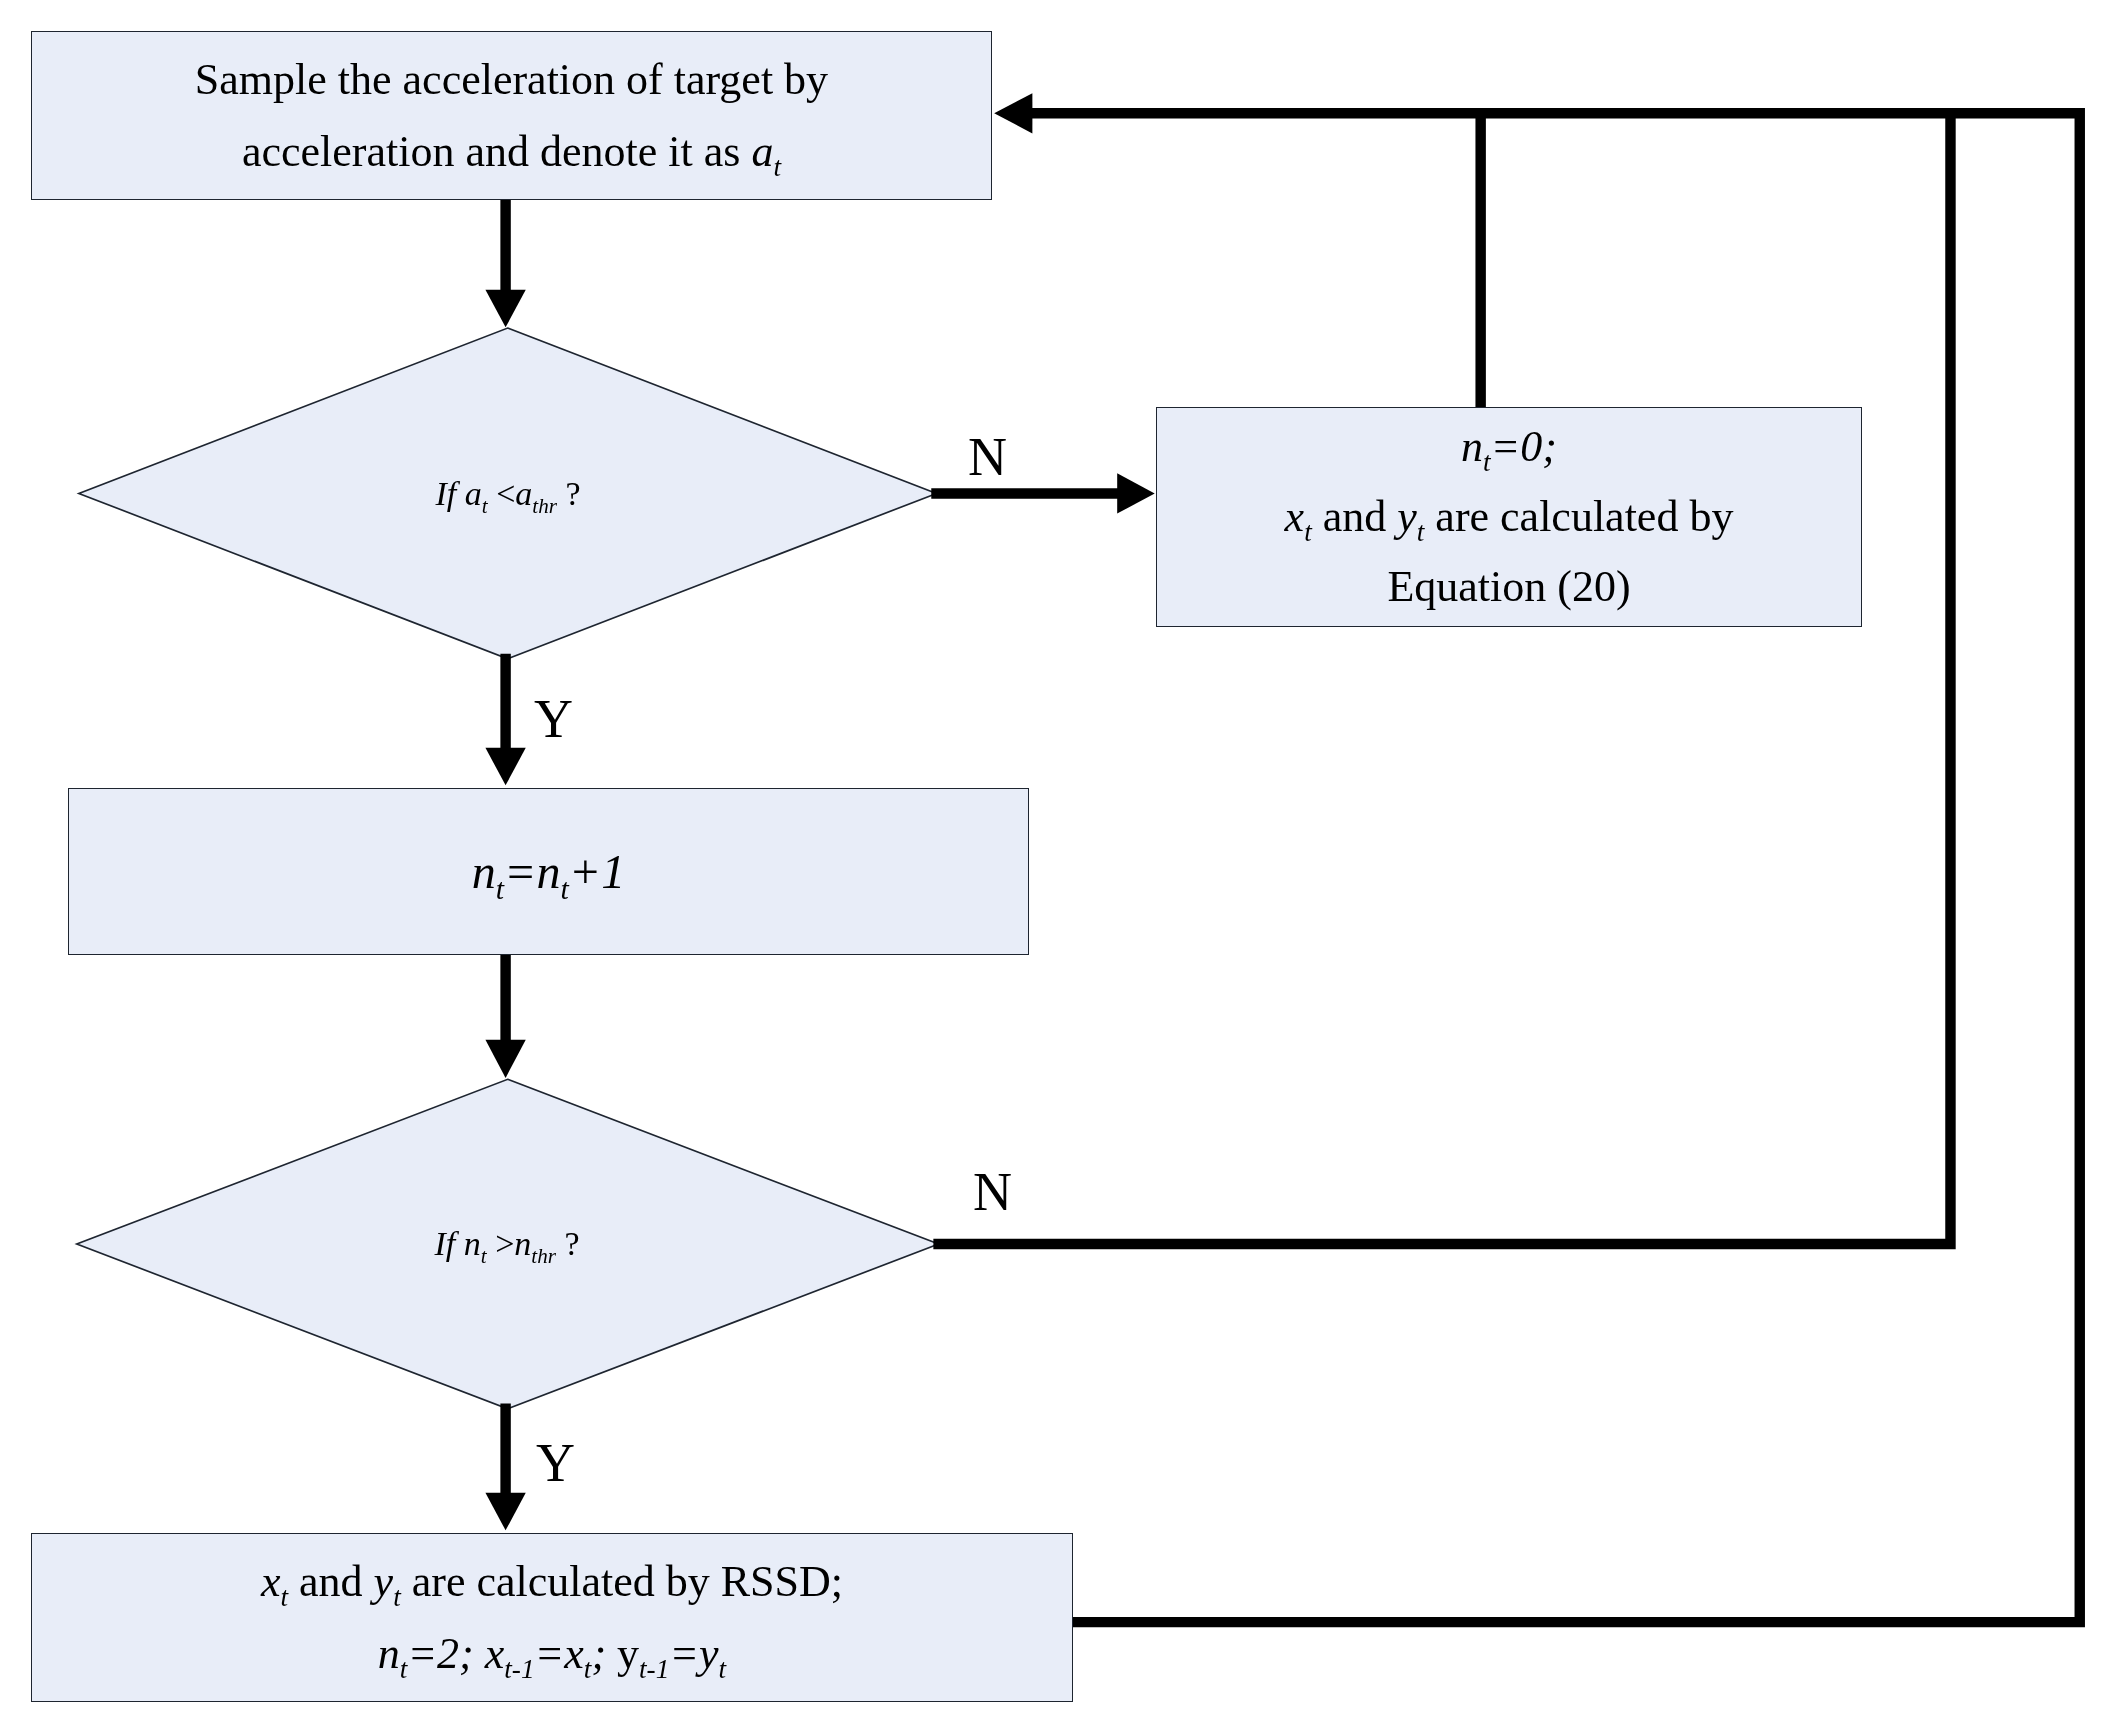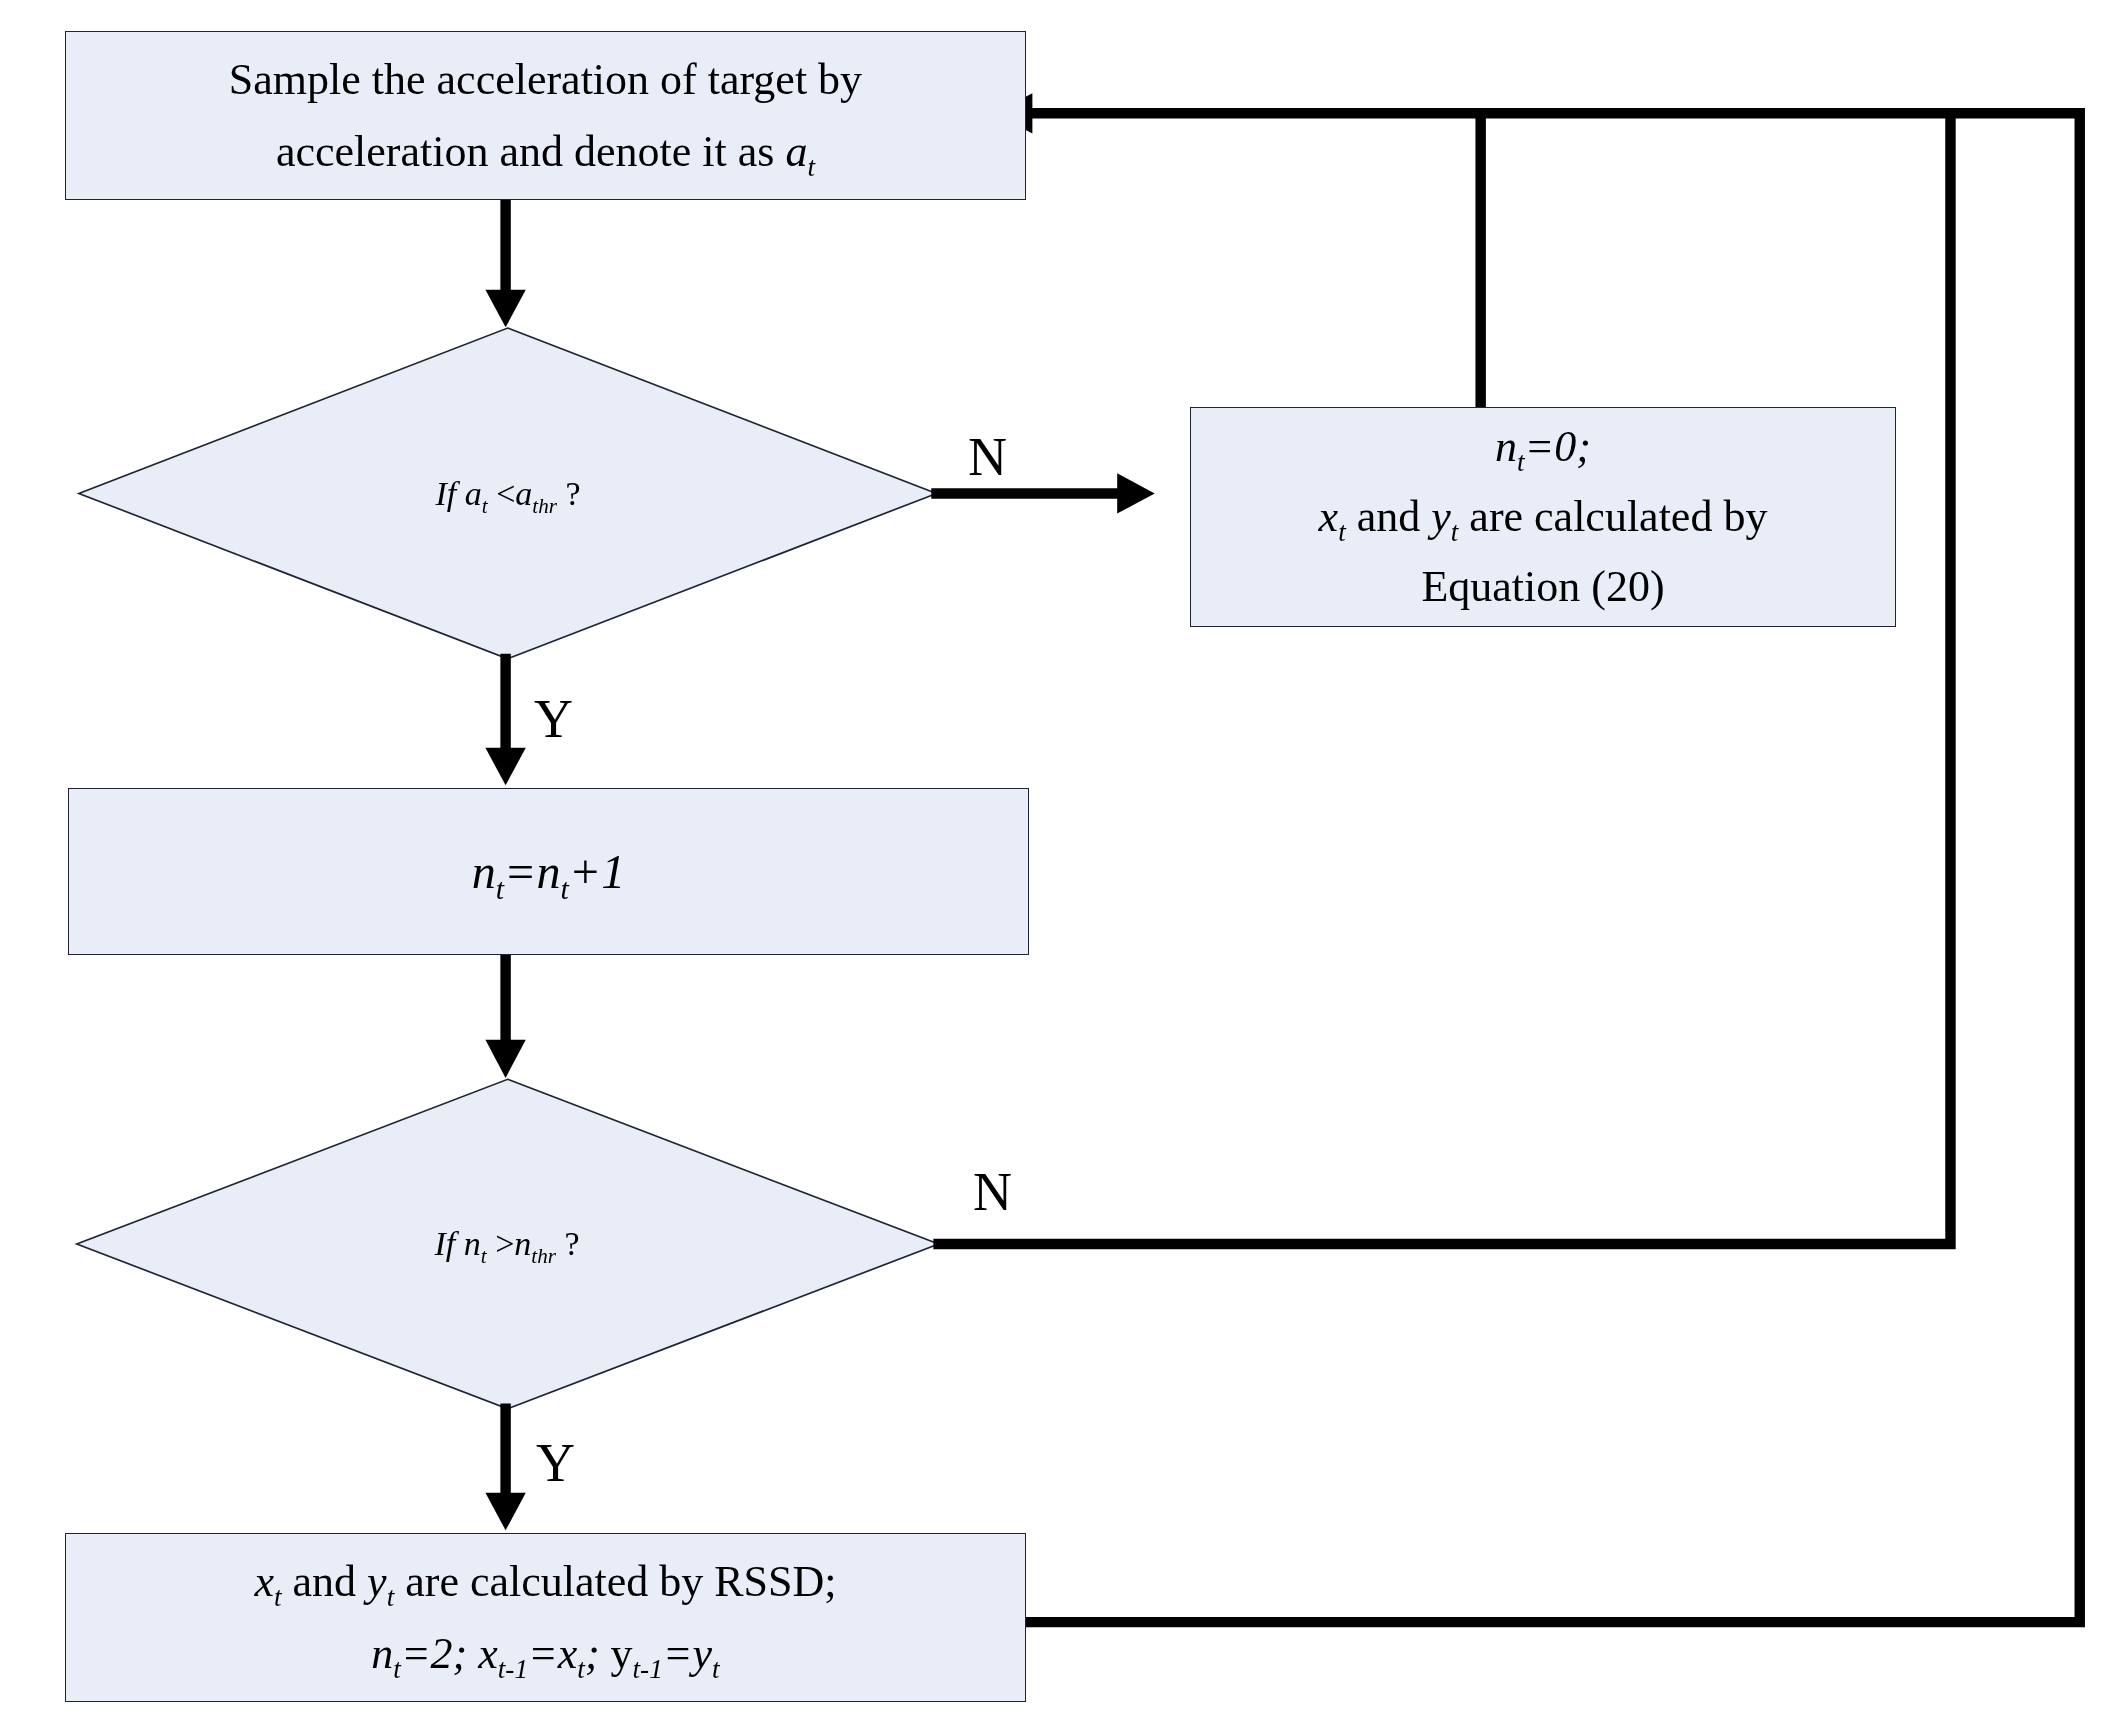--- a/index.html
+++ b/index.html
@@ -31,21 +31,21 @@
   }
   .dlabel{
     position:absolute;
     display:flex;justify-content:center;align-items:center;
     text-align:center;
   }
   .tline{text-align:center;white-space:pre-wrap;}
   .seg-i{font-style:italic;}
   .seg-r{font-style:normal;}
   sub.seg-s{font-style:italic;font-size:0.62em;line-height:0;}
-  .fs-box{font-size:44px;margin-left:34px;}
+  .fs-box{font-size:44px;}
   .lh-b1 .tline{line-height:72px;}
   .lh-b2 .tline{line-height:70px;}
   .fs-inc{font-size:48px;margin-left:37px;}
   .lh-b4 .tline{line-height:72px;}
   .fs-diamond{font-size:34px;}
   .branch-label{
     position:absolute;
     display:flex;justify-content:center;align-items:center;
     font-size:54px;
     width:83px;height:76px;
@@ -92,21 +92,21 @@
   <div class="node fs-box lh-b2" style="left:1156px;top:407px;width:706px;height:220px;">
       <div class="tline"><span class="seg-i">n</span><sub class="seg-s">t</sub><span class="seg-i">=0;</span></div>
       <div class="tline"><span class="seg-i">x</span><sub class="seg-s">t</sub><span class="seg-r"> and </span><span class="seg-i">y</span><sub class="seg-s">t</sub><span class="seg-r"> are calculated by</span></div>
       <div class="tline"><span class="seg-r">Equation (20)</span></div>
     </div>
 
   <div class="node fs-inc" style="left:31px;top:788px;width:961px;height:167px;">
       <div class="tline"><span class="seg-i">n</span><sub class="seg-s">t</sub><span class="seg-i">=n</span><sub class="seg-s">t</sub><span class="seg-i">+1</span></div>
     </div>
 
-  <div class="node fs-box lh-b4" style="left:31px;top:1533px;width:961px;height:169px;">
+  <div class="node fs-box lh-b4" style="left:31px;top:1533px;width:1042px;height:169px;">
       <div class="tline"><span class="seg-i">x</span><sub class="seg-s">t</sub><span class="seg-r"> and </span><span class="seg-i">y</span><sub class="seg-s">t</sub><span class="seg-r"> are calculated by RSSD;</span></div>
       <div class="tline"><span class="seg-i">n</span><sub class="seg-s">t</sub><span class="seg-i">=2; x</span><sub class="seg-s">t-1</sub><span class="seg-i">=x</span><sub class="seg-s">t</sub><span class="seg-i">; </span><span class="seg-r">y</span><sub class="seg-s">t-1</sub><span class="seg-i">=y</span><sub class="seg-s">t</sub></div>
     </div>
 
   <div class="dlabel fs-diamond" style="left:79px;top:328px;width:858px;height:331px;">
       <div class="tline"><span class="seg-i">If a</span><sub class="seg-s">t</sub><span class="seg-r"> &lt;</span><span class="seg-i">a</span><sub class="seg-s">thr</sub><span class="seg-r"> ?</span></div>
     </div>
 
   <div class="dlabel fs-diamond" style="left:76px;top:1079px;width:862px;height:329px;">
       <div class="tline"><span class="seg-i">If n</span><sub class="seg-s">t</sub><span class="seg-r"> &gt;</span><span class="seg-i">n</span><sub class="seg-s">thr</sub><span class="seg-r"> ?</span></div>

